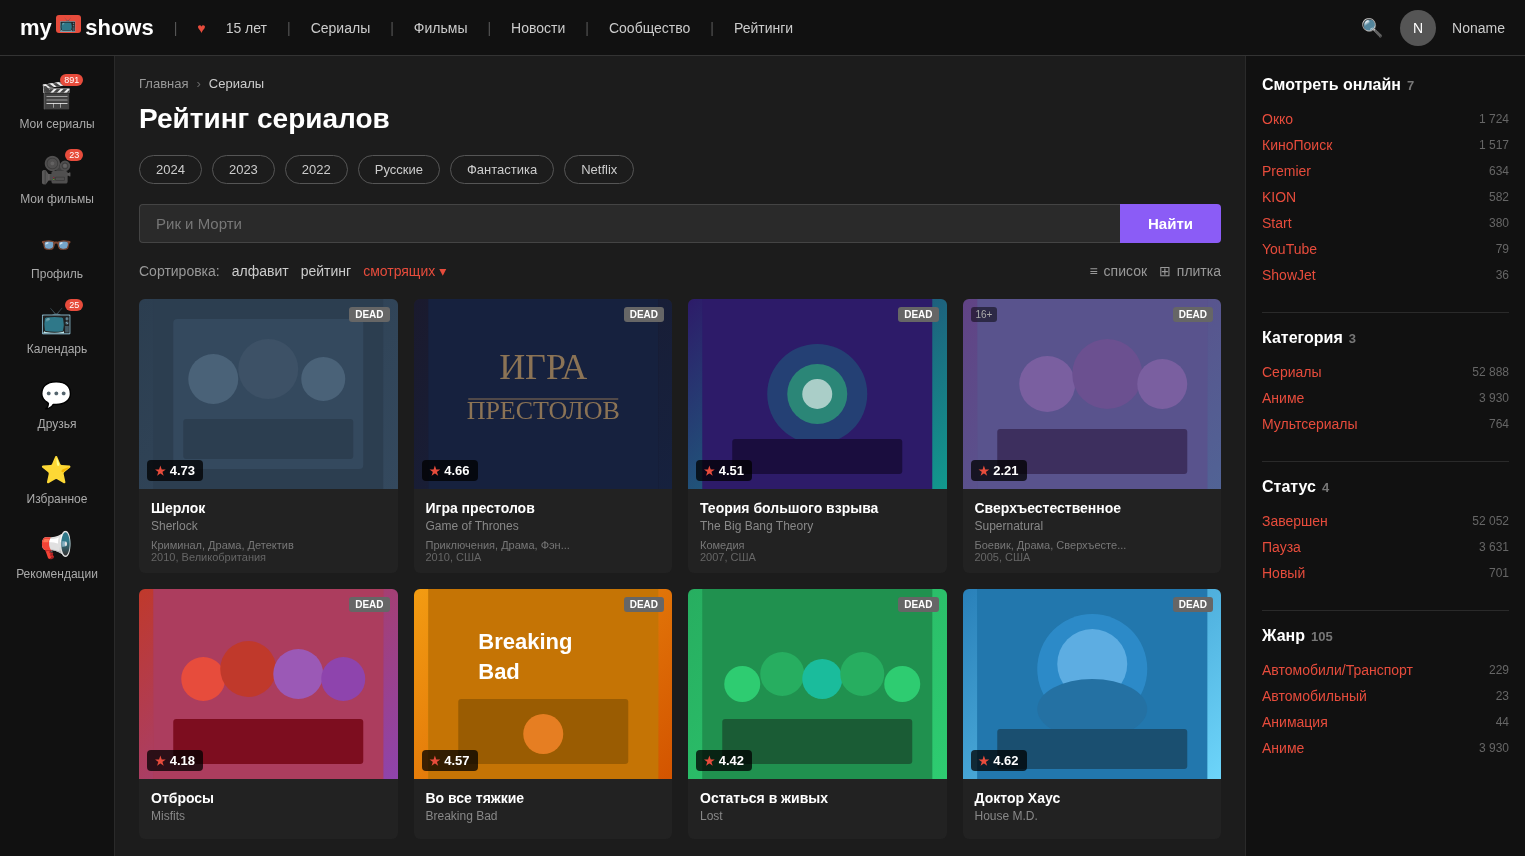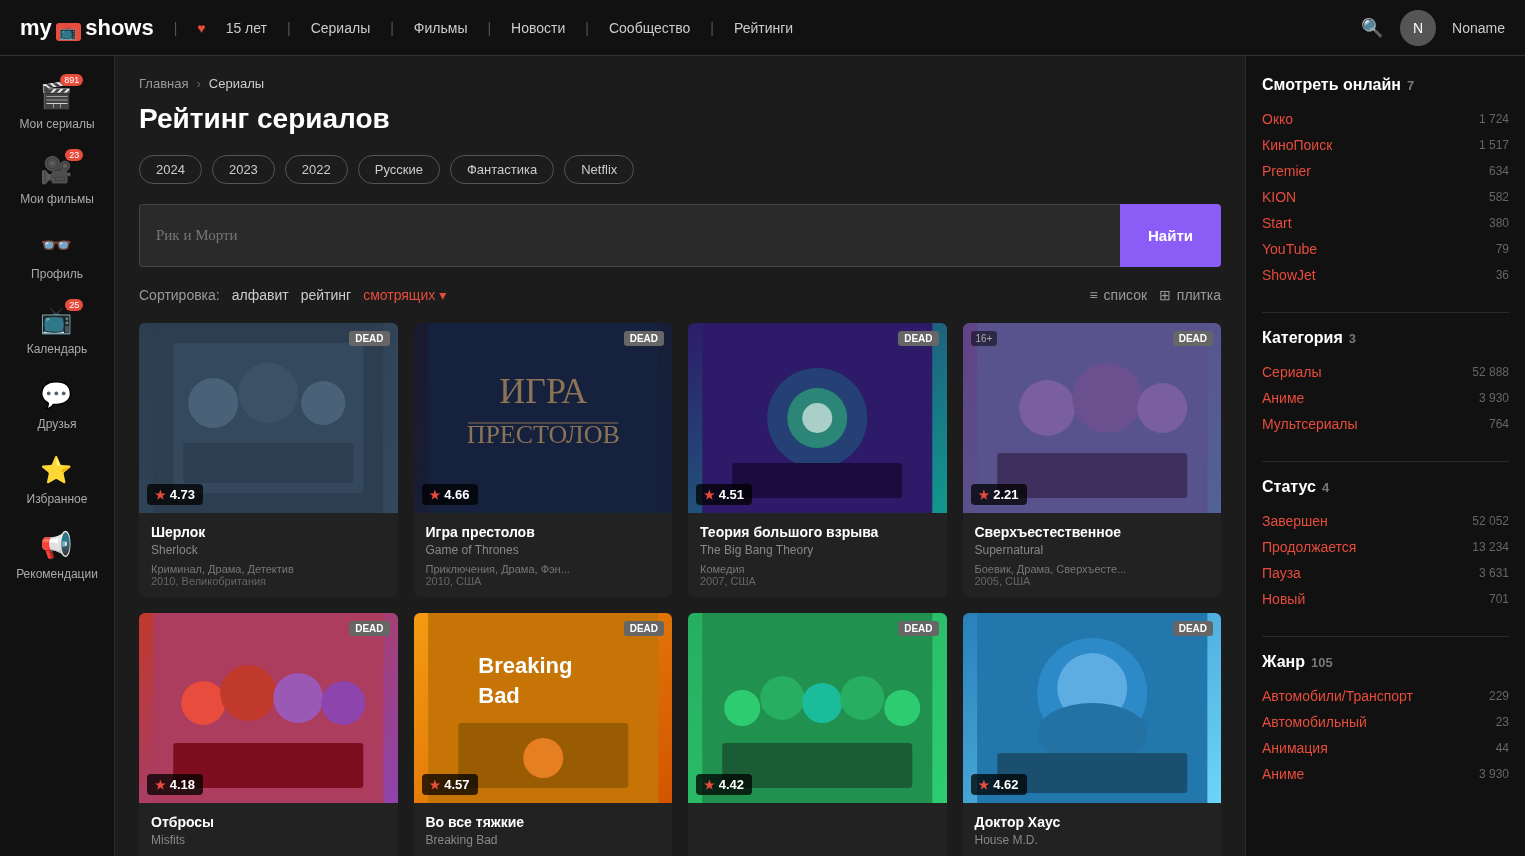--- a/index.html
+++ b/index.html
@@ -8,21 +8,21 @@
     
     .top-nav {
       background: #111;
       height: 56px;
       display: flex;
       align-items: center;
       padding: 0 20px;
       gap: 20px;
       border-bottom: 1px solid #333;
     }
-    .logo { color: #fff; font-size: 22px; font-weight: bold; display: flex; align-items: flex-end; gap: 4px; }
+    .logo { color: #fff; font-size: 22px; font-weight: bold; display: flex; align-items: flex-start; gap: 4px; }
     .logo-tv { background: #e74c3c; color: #fff; border-radius: 3px; padding: 1px 4px; font-size: 14px; }
     .nav-divider { color: #555; }
     .nav-heart { color: #e74c3c; }
     .nav-item { color: #ccc; text-decoration: none; cursor: pointer; }
     .nav-right { margin-left: auto; display: flex; align-items: center; gap: 16px; }
     .search-icon-btn { background: none; border: none; color: #ccc; cursor: pointer; font-size: 18px; }
     .user-avatar { width: 36px; height: 36px; border-radius: 50%; background: #555; display: flex; align-items: center; justify-content: center; color: #fff; font-size: 14px; }
     .username { color: #ccc; }
 
     
@@ -96,25 +96,24 @@
     }
 
     
     .search-bar { display: flex; margin-bottom: 20px; }
     .search-input {
       flex: 1;
       background: #2a2a2a;
       border: 1px solid #444;
       border-right: none;
       color: #fff;
-      padding: 22px 16px;
+      padding: 10px 16px;
       font-size: 15px;
       border-radius: 4px 0 0 4px;
       outline: none;
-      font-family: Liberation Serif, serif;
     }
     .search-input::placeholder { color: #777; }
     .search-btn {
       background: #8b5cf6;
       color: #fff;
       border: none;
       padding: 10px 28px;
       font-size: 15px;
       cursor: pointer;
       border-radius: 0 4px 4px 0;
@@ -505,20 +504,26 @@
               <circle cx="200" cy="95" r="18" fill="#2ecc71"></circle>
               <rect x="20" y="130" width="190" height="45" fill="#1a5c35" rx="3"></rect>
             </svg>
           </div>
           <div class="card-rating">
             <span class="star">★</span>
             <span>4.42</span>
           </div>
           <span class="dead-badge">DEAD</span>
         </div>
+        <div class="card-body">
+          <div class="card-title">Остаться в живых</div>
+          <div class="card-subtitle">Lost</div>
+          <div class="card-genres"></div>
+          <div class="card-meta"></div>
+        </div>
       </div>
 
       <div class="card">
         <div class="card-img-wrap card-bg-8">
           <div class="card-img-placeholder">
             <svg width="100%" height="100%" viewBox="0 0 230 190" xmlns="http://www.w3.org/2000/svg">
               <rect width="230" height="190" fill="#1a6fa0"></rect>
               <rect x="0" y="0" width="230" height="190" fill="#2980b9" opacity="0.5"></rect>
               <circle cx="115" cy="80" r="55" fill="#3498db" opacity="0.6"></circle>
               <circle cx="115" cy="75" r="35" fill="#5dade2"></circle>
@@ -606,24 +611,20 @@
     <div class="rs-section">
       <div class="rs-section-title">
         <span>Статус</span>
         <span class="rs-section-count">4</span>
       </div>
       <a class="rs-link">
         <span>Завершен</span>
         <span class="rs-link-count">52 052</span>
       </a>
       <a class="rs-link">
-        <span>Продолжается</span>
-        <span class="rs-link-count">13 234</span>
-      </a>
-      <a class="rs-link">
         <span>Пауза</span>
         <span class="rs-link-count">3 631</span>
       </a>
       <a class="rs-link">
         <span>Новый</span>
         <span class="rs-link-count">701</span>
       </a>
     </div>
 
     <hr class="rs-divider">

